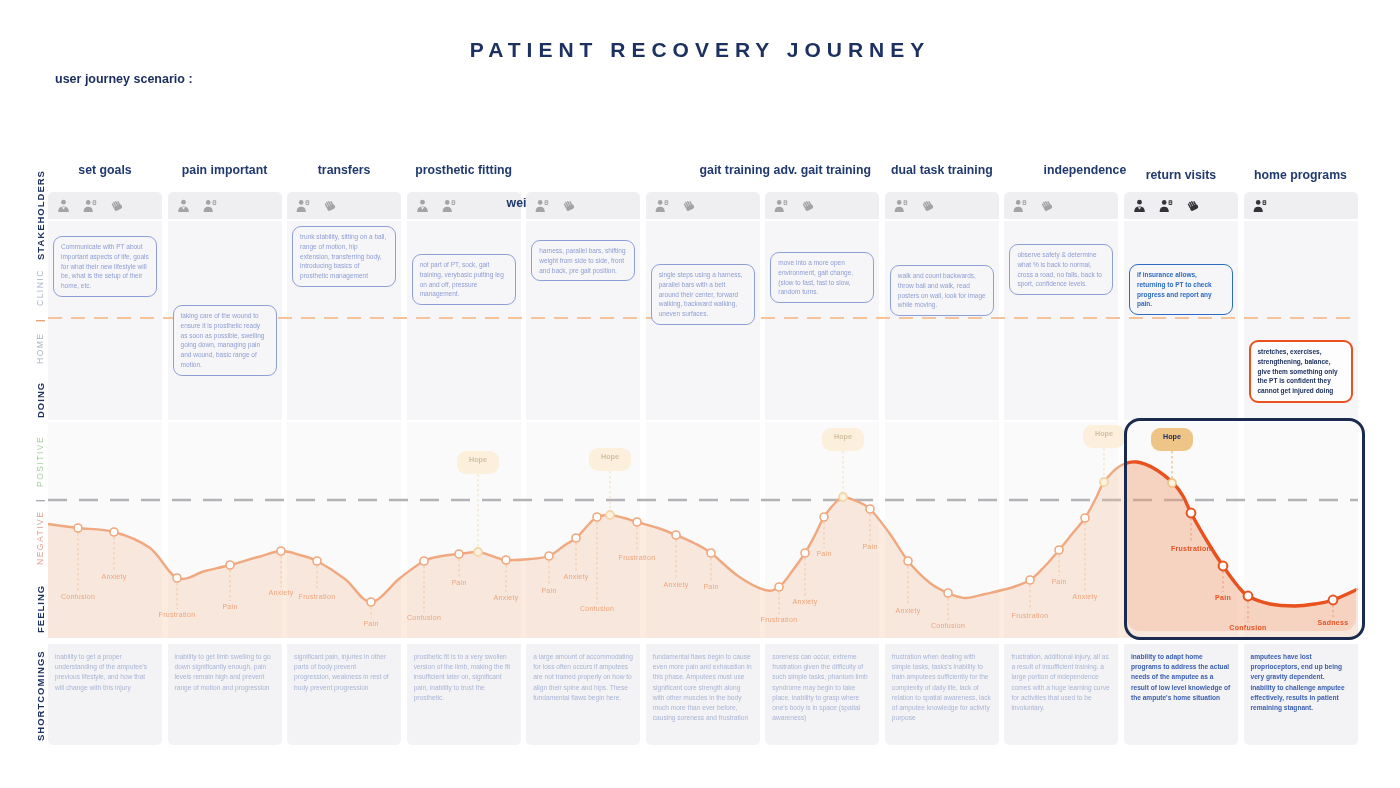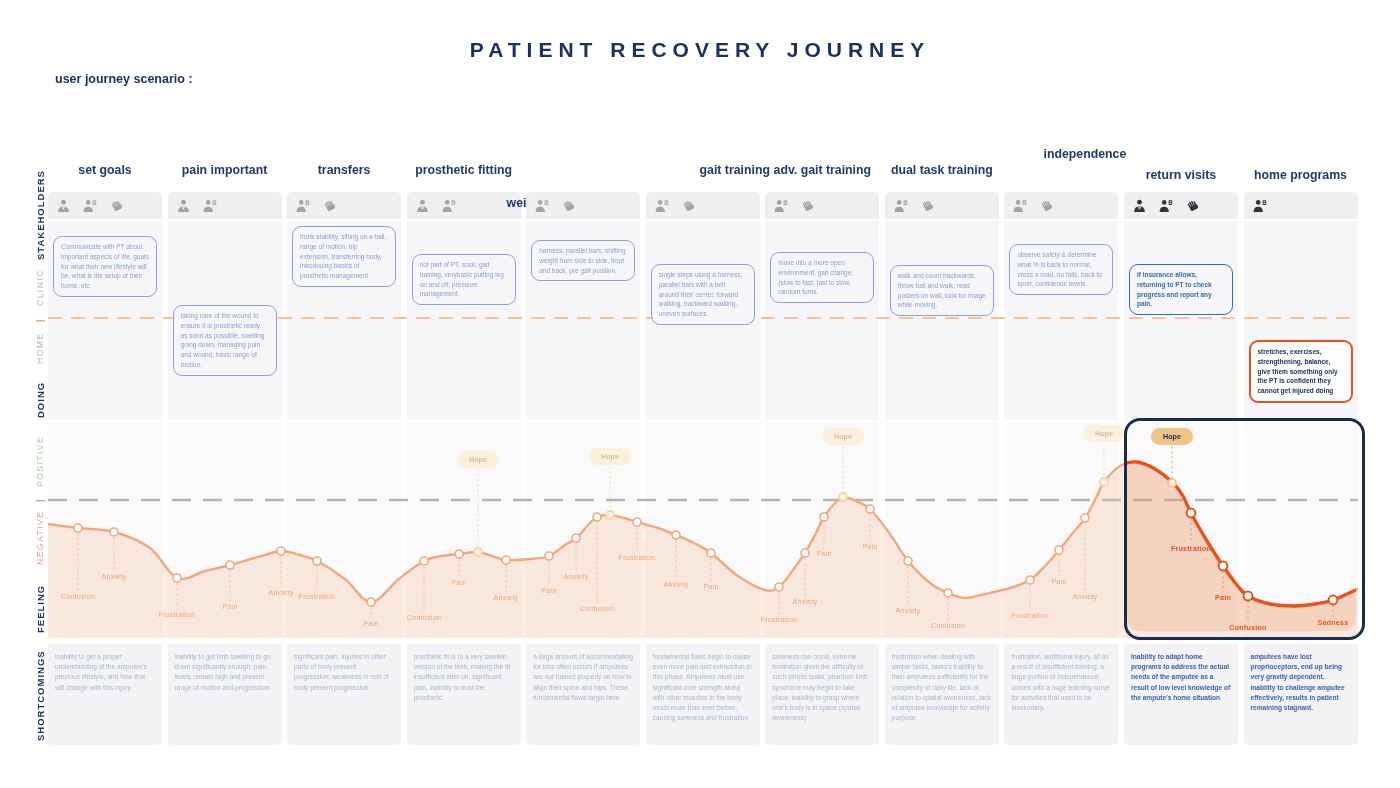--- a/index.html
+++ b/index.html
@@ -42,21 +42,21 @@
 
   .bubble{position:absolute;border:1.4px solid #8fa0d8;border-radius:9px;
           padding:5px 7px;font-size:6.5px;line-height:1.5;color:#8d9dd4;
           background:#f6f6f8;box-sizing:border-box;}
   .bubble.blue{border:1.9px solid #2d6bbf;color:#2d6bbf;font-weight:bold;}
   .bubble.orange{border:2.3px solid #e8521f;color:#1d3160;font-weight:bold;background:#fdfdfd;}
 
   .emotion-label{position:absolute;width:76px;transform:translateX(-50%);text-align:center;
                  font-size:7px;letter-spacing:.3px;color:#eda57c;}
   .emotion-label.bold{color:#e8521f;font-weight:bold;}
-  .hope-pill{position:absolute;width:42px;height:17px;transform:translateX(-50%);
+  .hope-pill{position:absolute;width:42px;height:23px;transform:translateX(-50%);
              border-radius:9px;text-align:center;line-height:17px;font-size:7.2px;
              font-weight:bold;}
   .hope-pill.faded{background:#fcefdc;color:#d3c1a4;}
   .hope-pill.bold{background:#eec487;color:#1d3160;}
 
   .hl-box{position:absolute;border:3px solid #1b2b4f;border-radius:16px;background:transparent;}
 </style>
 </head>
 <body>
 
@@ -294,21 +294,21 @@
             <rect x="9.1" y="3" width="1.5" height="5" rx="0.75"></rect>
           </g>
         </svg>
       </span>
     </div>
     <div class="doing-panel" style="left: 884.85px; top: 221px; width: 114px; height: 199px;"></div>
     <div class="feel-panel" style="left: 884.85px; top: 422px; width: 114px; height: 216px;"></div>
     <div class="short-panel" style="left: 884.85px; top: 644px; width: 114px; height: 101px;">
       <div>frustration when dealing with simple tasks, tasks's inability to train amputees sufficiently for the complexity of daily life, lack of relation to spatial awareness, lack of amputee knowledge for activity purpose</div>
     </div>
-    <div class="col-header" style="left: 1061.4px; top: 147px; padding-left: 47px;">independence</div>
+    <div class="col-header" style="left: 1061.4px; top: 163px; padding-left: 47px;">independence</div>
     <div class="icon-strip" style="left: 1004.4px; top: 192px; width: 114px;">
       <span class="icon tone-light">
         <svg viewBox="0 0 14 13" width="14" height="13">
           <circle cx="5.2" cy="3.4" r="2.3"></circle>
           <path d="M0.6 13 Q0.6 7.8 5.2 7.8 Q9.8 7.8 9.8 13 Z"></path>
           <rect x="9.6" y="1.2" width="3.6" height="4.8" rx="0.9"></rect>
           <rect x="10.5" y="2.4" width="1.8" height="0.9" fill="#fff"></rect>
           <rect x="10.5" y="4" width="1.8" height="0.9" fill="#fff"></rect>
         </svg>
       </span>

